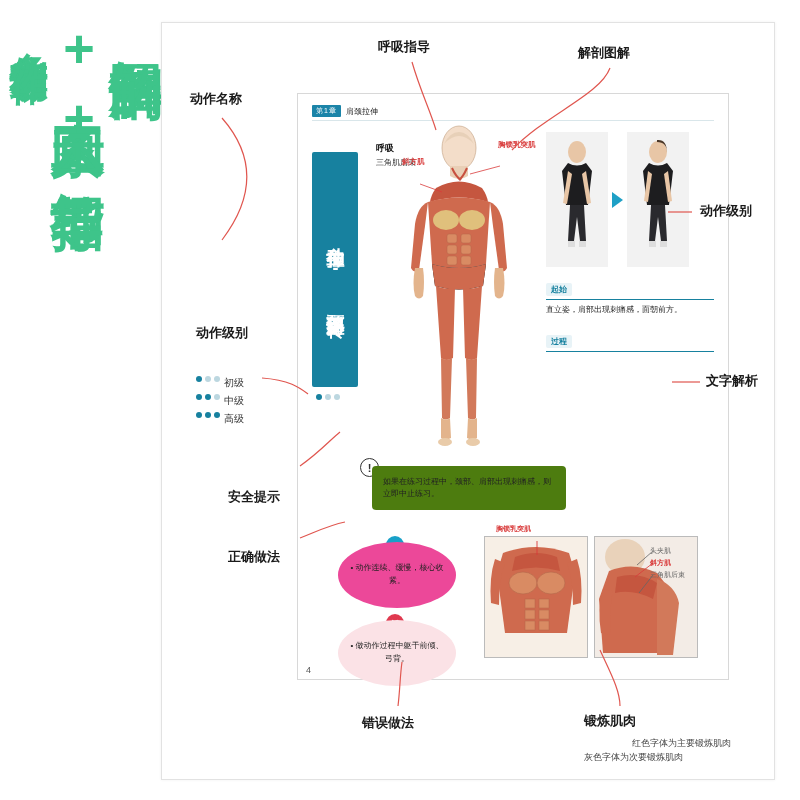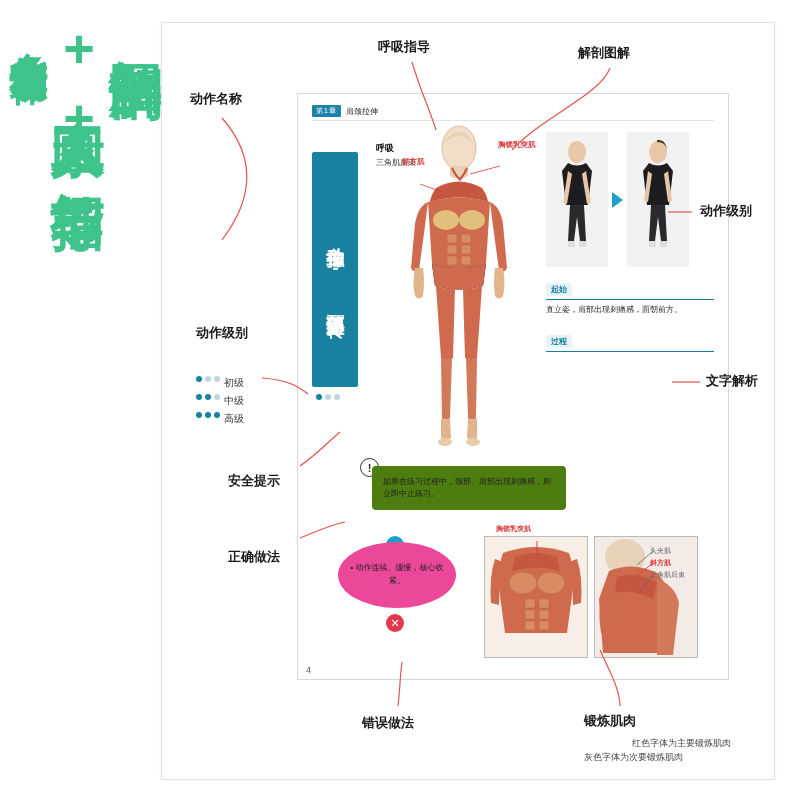--- a/index.html
+++ b/index.html
@@ -252,20 +252,21 @@
         <span class="tag">过程</span>
         <div class="line"></div>
       </div>
 
       <div class="warn-i">!</div>
       <div class="warn">如果在练习过程中，颈部、肩部出现刺痛感，则立即中止练习。</div>
 
       <div class="badge ok">✓</div>
       <div class="bub ok">• 动作连续、缓慢，核心收紧。</div>
       <div class="badge ng">✕</div>
+      <div class="bub ng">• 做动作过程中躯干前倾、弓背。</div>
 
       <div class="bphoto p1">
         <svg width="102" height="120" viewBox="0 0 102 120">
           <rect width="102" height="120" fill="#f7efe6"></rect>
           <path d="M18 16 q33 -12 66 0 l6 20 -8 60 -62 0 -8 -60z" fill="#cf6a4e"></path>
           <path d="M30 20 q21 -8 42 0 l3 14 q-24 -7 -48 0z" fill="#c5563f"></path>
           <ellipse cx="38" cy="46" rx="14" ry="11" fill="#d98b63" stroke="#b4664a" stroke-width="0.6"></ellipse>
           <ellipse cx="66" cy="46" rx="14" ry="11" fill="#d98b63" stroke="#b4664a" stroke-width="0.6"></ellipse>
           <g fill="#d98b63" stroke="#b4664a" stroke-width="0.5">
             <rect x="40" y="62" width="10" height="9"></rect>
@@ -316,21 +317,21 @@
       <path d="M620 706 C 620 690, 610 672, 600 650"></path>
     </g>
   </svg>
 
   <div class="callout" style="left:190px;top:90px;">动作名称</div>
   <div class="callout" style="left:378px;top:38px;">呼吸指导</div>
   <div class="callout" style="left:578px;top:44px;">解剖图解</div>
   <div class="callout" style="left:700px;top:202px;">动作级别</div>
   <div class="callout" style="left:706px;top:372px;">文字解析</div>
   <div class="callout" style="left:196px;top:324px;">动作级别</div>
-  <div class="callout" style="left:228px;top:472px;">安全提示</div>
+  <div class="callout" style="left:228px;top:488px;">安全提示</div>
   <div class="callout" style="left:228px;top:548px;">正确做法</div>
   <div class="callout" style="left:362px;top:714px;">错误做法</div>
   <div class="callout" style="left:584px;top:712px;">锻炼肌肉</div>
   <div class="legend" style="left:584px;top:736px;margin-left:48px;">红色字体为主要锻炼肌肉</div>
   <div class="legend" style="left:584px;top:750px;">灰色字体为次要锻炼肌肉</div>
 
   <div class="lvl-row" style="left:196px;top:376px;">
     <span style="display:flex;gap:3px;">
       <span class="dot on"></span>
         <span class="dot"></span>

